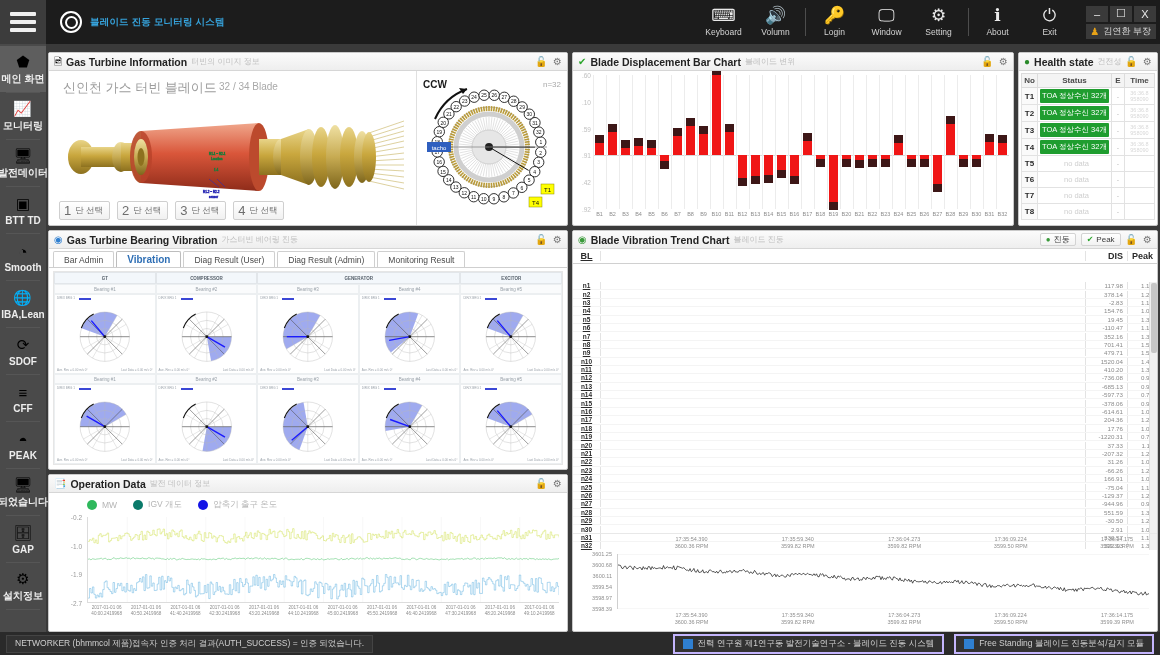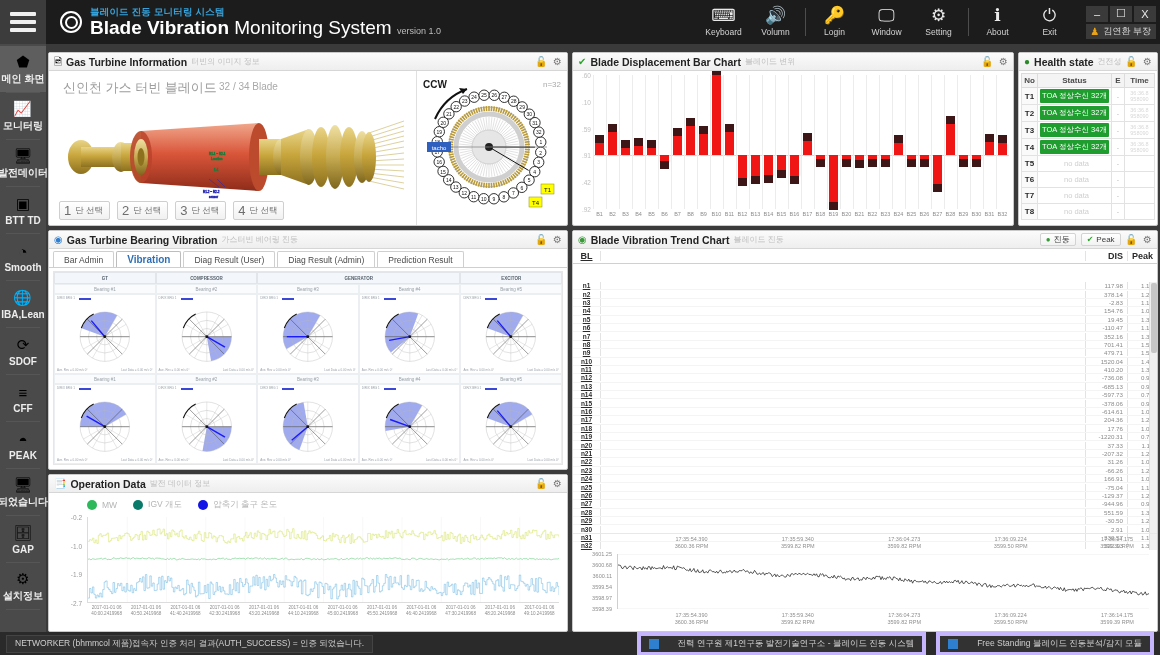--- a/index.html
+++ b/index.html
@@ -143,44 +143,39 @@
   .rpm-tlabs span, .rpm-blabs span { position: absolute; font-size: 5.5px; color: #8f8f8f; transform: translateX(-50%); text-align: center; line-height: 7px; white-space: nowrap; }
   .rpm-blabs { position: absolute; left: 44px; right: 8px; bottom: 1px; height: 16px; }
   .rpm-yax { position: absolute; left: 0; top: 20px; bottom: 20px; width: 42px; }
   .rpm-yax span { position: absolute; right: 3px; font-size: 5.5px; color: #8f8f8f; transform: translateY(-50%); }
   .rpm-plot { position: absolute; left: 44px; right: 8px; top: 20px; bottom: 20px; border-left: 1px solid #cfcfcf; }
 
   
   .botbar { position: absolute; left: 0; bottom: 0; width: 1160px; height: 23px; background: #2a2a2a; display: flex; align-items: center; padding: 0 6px; gap: 8px; }
   .bot-left { background: #323232; border: 1px solid #444; color: #cfcfcf; font-size: 8.5px; padding: 2px 8px; flex: 0 0 auto; }
   .bot-right { margin-left: auto; display: flex; align-items: center; gap: 10px; }
-  .bot-seg { display: flex; align-items: center; gap: 19px; background: #323232; border: 4px solid #c4b5fd; padding: 2px 8px; color: #cfcfcf; font-size: 8.5px; }
+  .bot-seg { display: flex; align-items: center; gap: 5px; background: #323232; border: 2px solid #c4b5fd; padding: 2px 8px; color: #cfcfcf; font-size: 8.5px; }
   .bot-clock { background: #121212; border: 1px solid #4a4a4a; color: #fff; font-size: 9px; font-weight: bold; padding: 3px 9px; }
   .sqic { width: 10px; height: 10px; background: #2f7fd0; display: inline-block; }
 </style>
 </head>
 <body>
 
 <div id="app">
 
   <div class="topbar">
     <div class="hamburger">
         <i></i>
         <i></i>
         <i></i>
       </div>
     <div class="brand">
       <div class="brand-gear"></div>
       <div class="brand-text">
         <div class="brand-kr">블레이드 진동 모니터링 시스템</div>
-        <div class="brand-main">
-          <span>Blade Vibration</span>
-          <span class="lite">Monitoring System</span>
-          <span class="brand-ver">version 1.0</span>
-        </div>
       </div>
     </div>
 
     <div class="toprght">
       <div class="ticon">
         <span class="glyph">⌨</span>
         <span class="lbl">Keyboard</span>
       </div>
       <div class="ticon">
         <span class="glyph">🔊</span>
@@ -951,21 +946,21 @@
         <span>🔓</span>
         <span>⚙</span>
       </span>
     </div>
     <div class="pbody">
       <div class="tabs" id="gtbv-tabs">
           <div class="tab">Bar Admin</div>
           <div class="tab active">Vibration</div>
           <div class="tab">Diag Result (User)</div>
           <div class="tab">Diag Result (Admin)</div>
-          <div class="tab">Prediction Result</div>
+          <div class="tab">Monitoring Result</div>
         </div>
       <div class="polar-grid" id="polar-grid">
           <div class="pg-head" style="grid-column: span 1;">GT</div>
           <div class="pg-head" style="grid-column: span 1;">COMPRESSOR</div>
           <div class="pg-head" style="grid-column: span 2;">GENERATOR</div>
           <div class="pg-head" style="grid-column: span 1;">EXCITOR</div>
           <div class="pg-sub">Bearing #1</div>
           <div class="pg-sub">Bearing #2</div>
           <div class="pg-sub">Bearing #3</div>
           <div class="pg-sub">Bearing #4</div>

